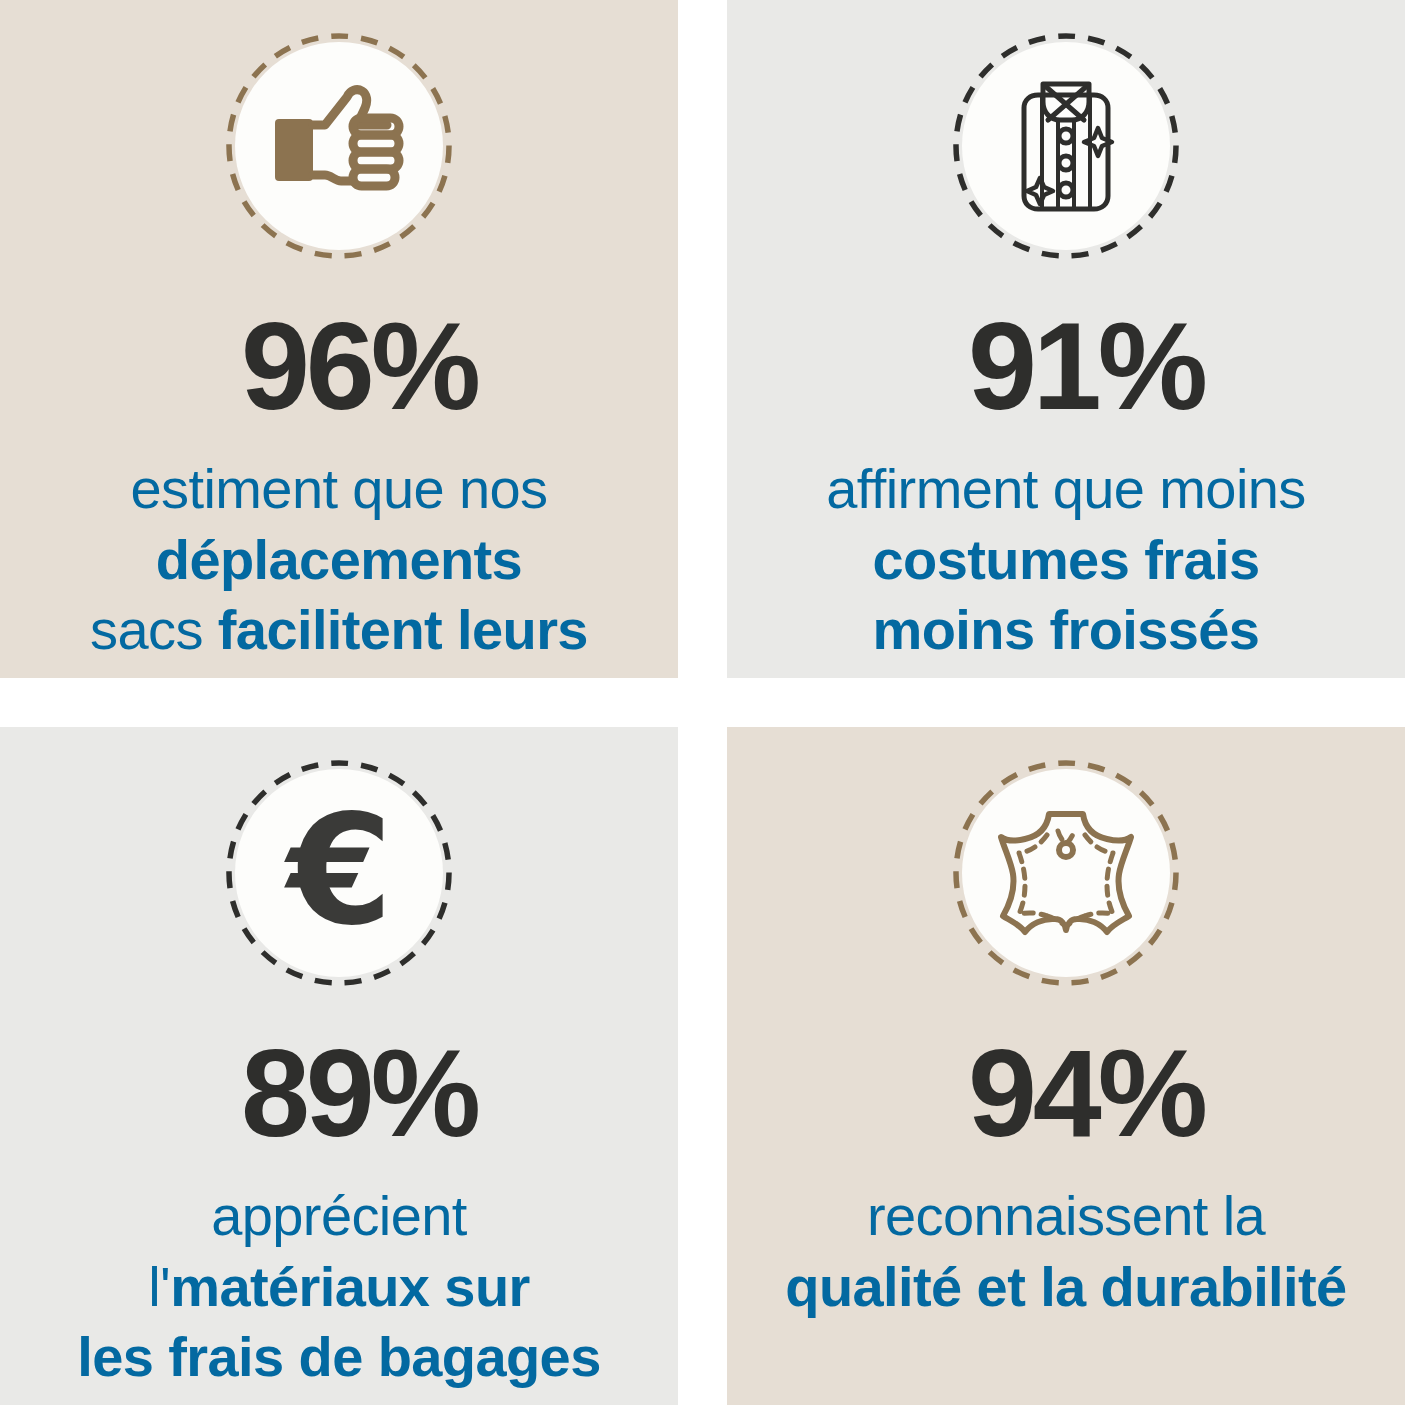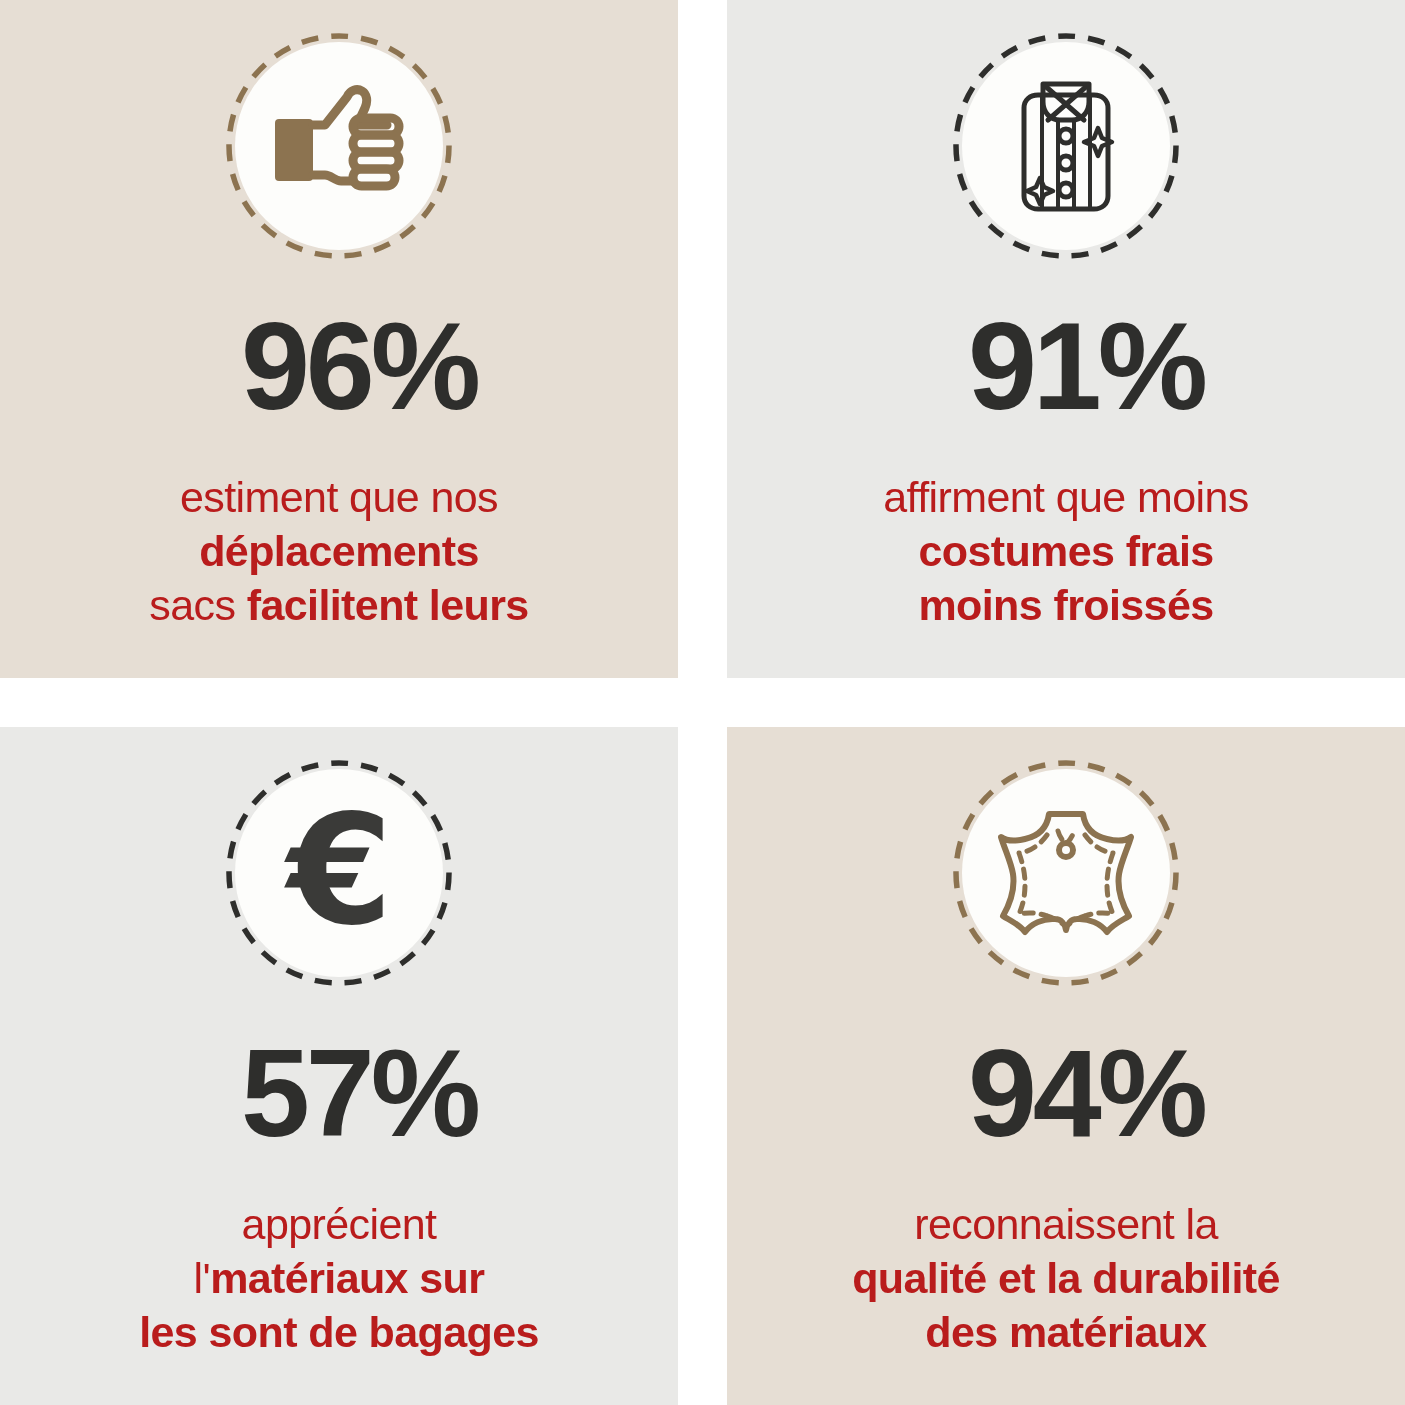--- a/index.html
+++ b/index.html
@@ -77,25 +77,25 @@
     font-weight: bold;
     color: #2E2E2C;
     line-height: 1;
     letter-spacing: -4px;
     margin-top: 44px;
     text-align: center;
     margin-left: 40px;
   }
 
   .caption {
-    margin-top: 42px;
+    margin-top: 26px;
     text-align: center;
-    font-size: 43px;
+    font-size: 56px;
     line-height: 1.26;
-    color: #b91c1c;
+    color: #0369a1;
     padding: 0 16px;
     letter-spacing: -0.6px;
   }
   .caption .b { font-weight: bold; }
   .caption .r { font-weight: normal; }
   .caption .line { display: block; white-space: nowrap; }
 </style>
 </head>
 <body>
 
@@ -179,25 +179,25 @@
   <div class="panel grey">
     <div class="icon-circle">
       <div class="disc"></div>
       <svg class="ring" viewBox="0 0 228 228">
         <circle cx="114" cy="114" r="110" fill="none" stroke="#2E2E2C" stroke-width="5.5" stroke-dasharray="17 13" stroke-linecap="butt"></circle>
       </svg>
       <div class="glyph">
         <span class="euro-glyph">€</span>
       </div>
     </div>
-    <div class="pct">57%</div>
+    <div class="pct">89%</div>
     <div class="caption">
         <span class="line"><span class="r">apprécient</span></span>
         <span class="line"><span class="r">l'</span><span class="b">matériaux sur</span></span>
-        <span class="line"><span class="b">les sont de bagages</span></span>
+        <span class="line"><span class="b">les frais de bagages</span></span>
       </div>
   </div>
 
   <div class="gap-col"></div>
 
   <div class="panel beige">
     <div class="icon-circle">
       <div class="disc"></div>
       <svg class="ring" viewBox="0 0 228 228">
         <circle cx="114" cy="114" r="110" fill="none" stroke="#8C7350" stroke-width="5.5" stroke-dasharray="17 13" stroke-linecap="butt"></circle>
@@ -223,17 +223,16 @@
 
             <circle cx="69" cy="44" r="7" stroke-width="6"></circle>
           </g>
         </svg>
       </div>
     </div>
     <div class="pct">94%</div>
     <div class="caption">
         <span class="line"><span class="r">reconnaissent la</span></span>
         <span class="line"><span class="b">qualité et la durabilité</span></span>
-        <span class="line"><span class="b">des matériaux</span></span>
       </div>
   </div>
 
 </div>
 
 </body></html>

